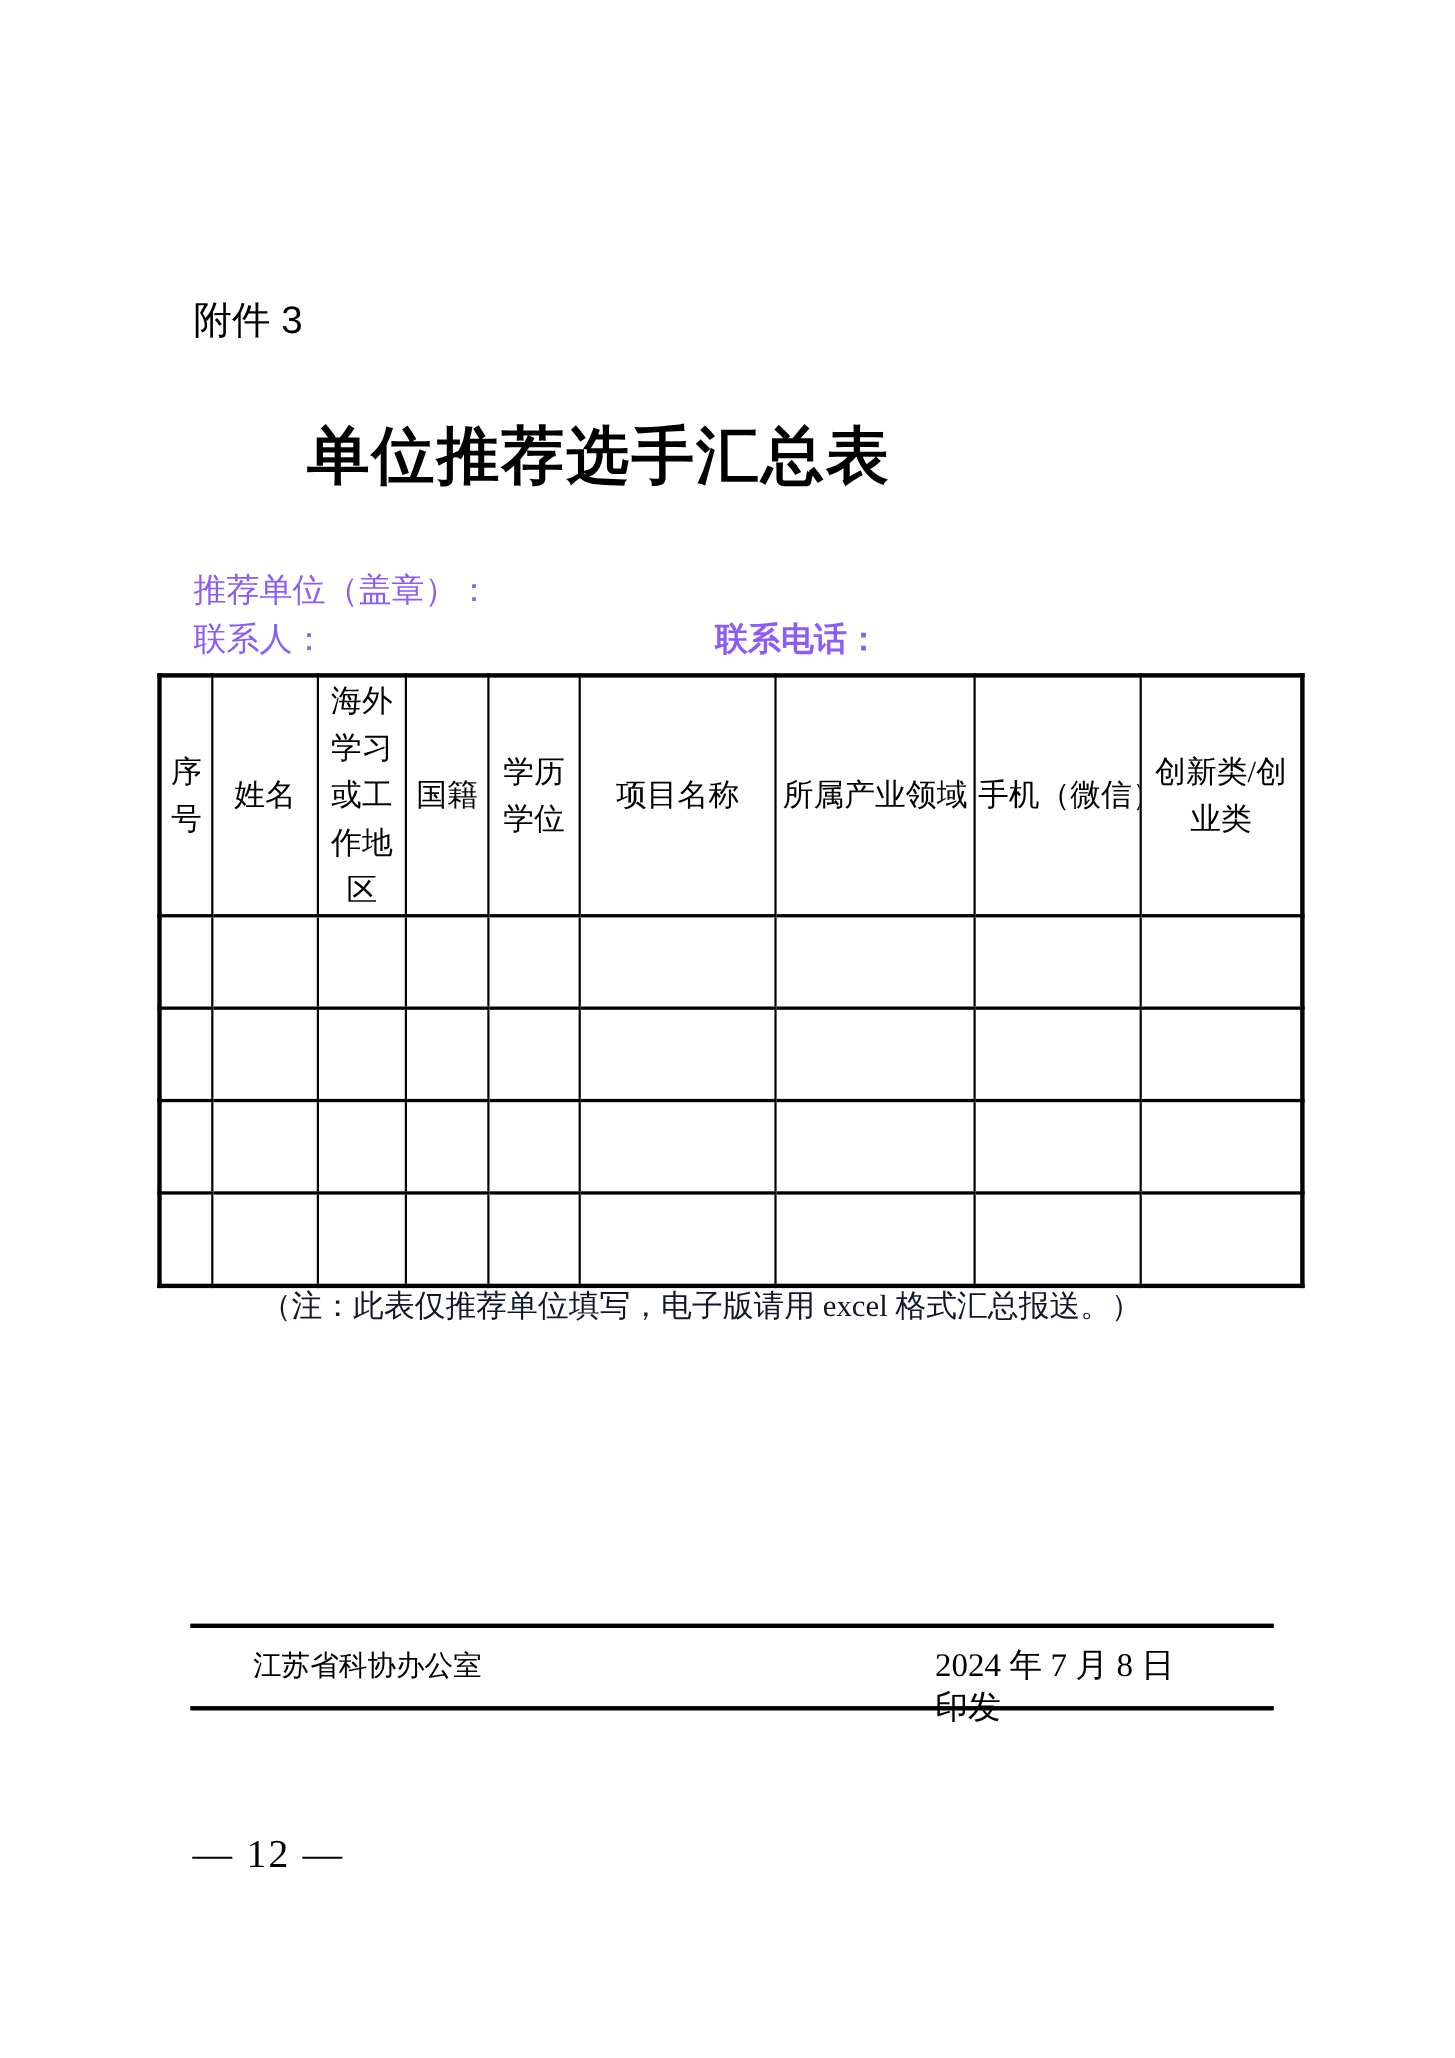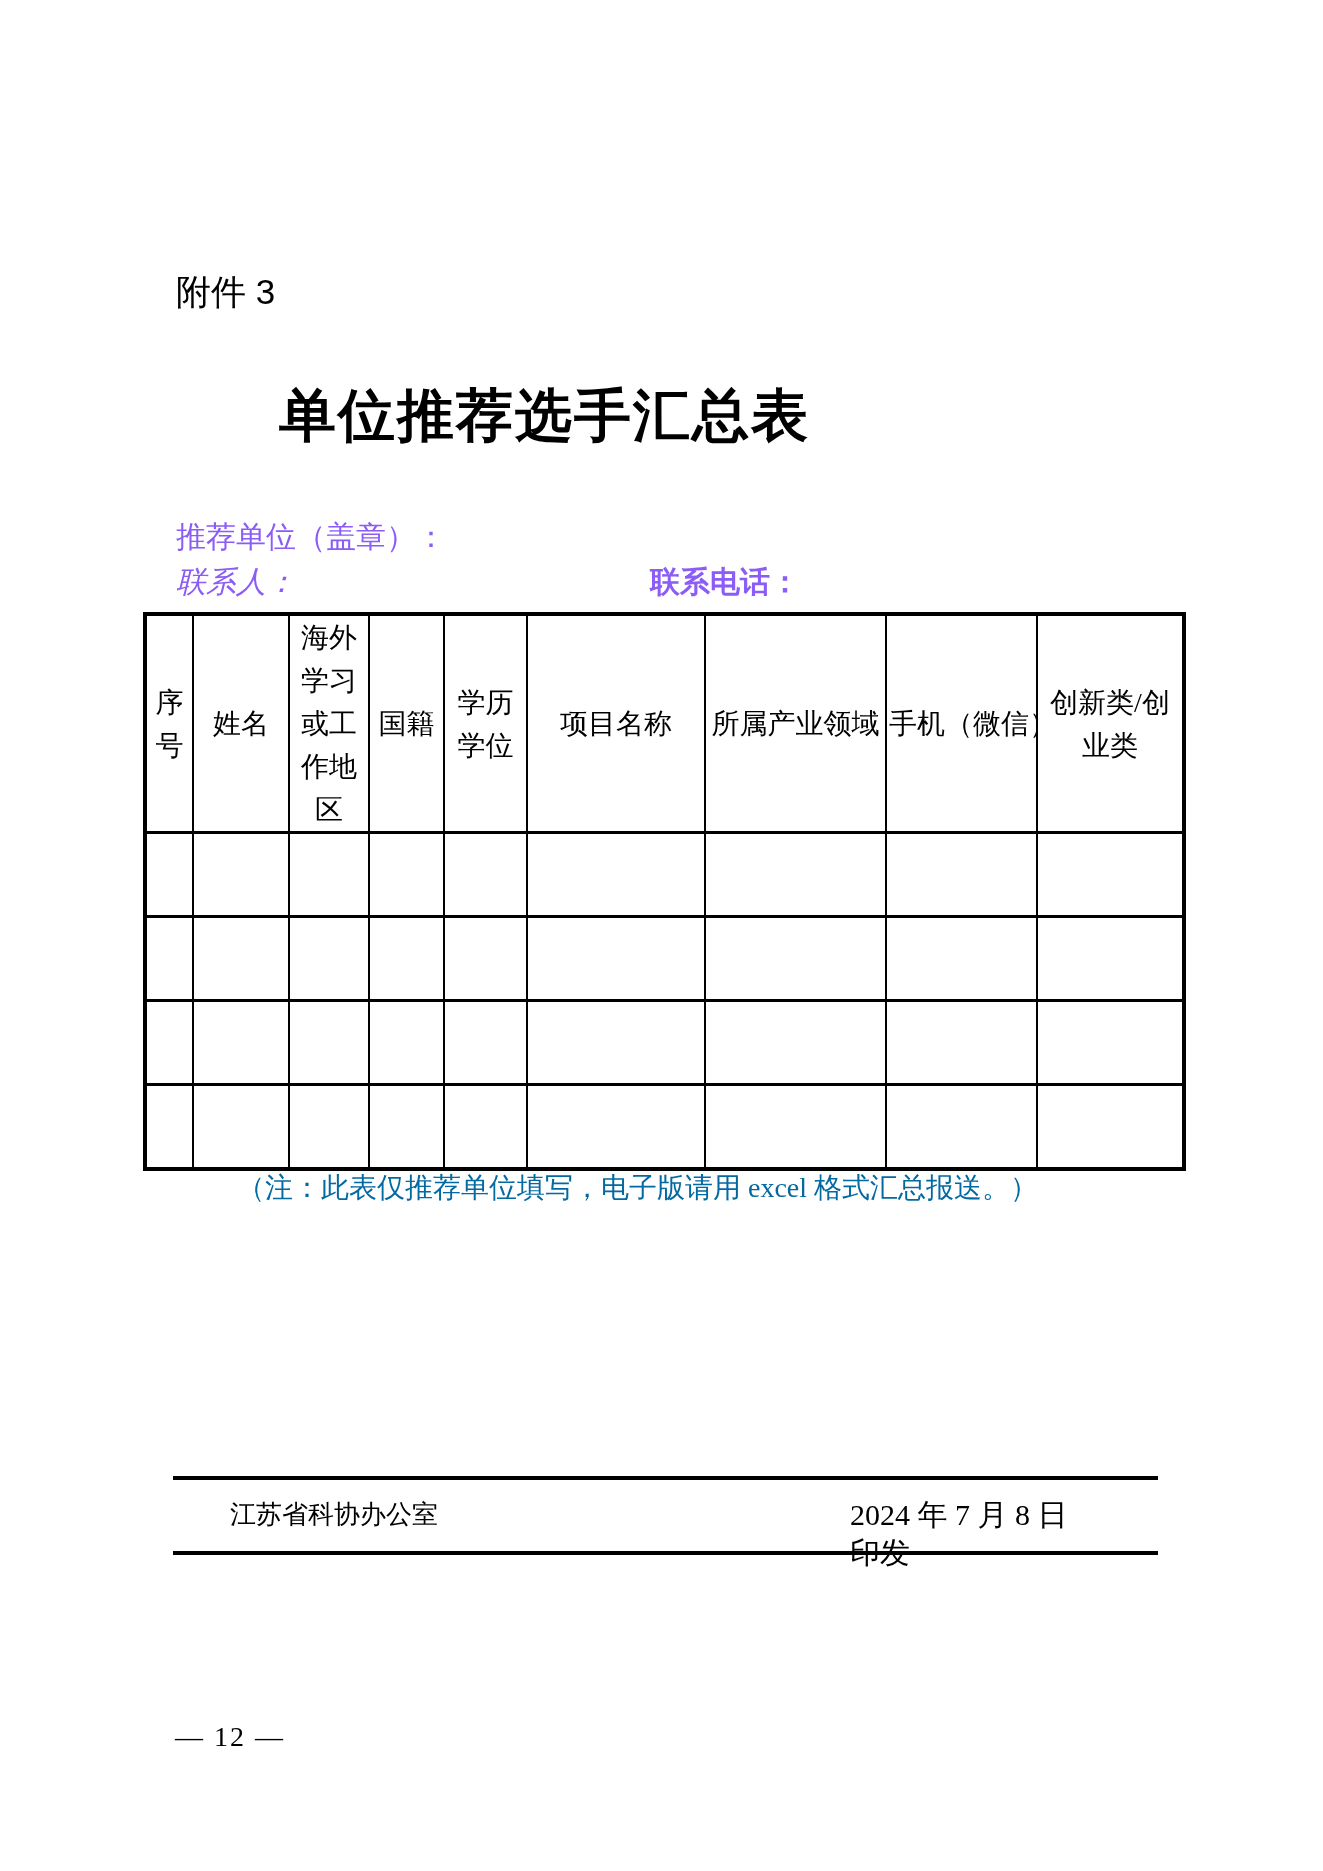--- a/index.html
+++ b/index.html
@@ -18,21 +18,21 @@
     font-size: 35px; line-height: 40px; color: #000;
   }
   .doc-title {
     position: absolute; left: 0; right: 0; top: 388px;
     text-align: center;
     font-size: 57px; font-weight: bold; letter-spacing: 2px;
     line-height: 56px; color: #000;
   }
   .meta-line { position: absolute; font-size: 30px; line-height: 38px; color: #8b5cf6; }
   .unit-label   { left: 176px; top: 518px; }
-  .person-label { left: 176px; top: 563px; font-style: italic; }
+  .person-label { left: 176px; top: 563px; }
   .phone-label  { left: 650px; top: 563px; font-weight: bold; }
 
   table.summary {
     position: absolute; left: 143px; top: 612px;
     width: 1039px; table-layout: fixed;
     border-collapse: collapse;
     border: 4px solid #000;
     font-size: 28px; color: #000;
   }
   table.summary th, table.summary td {
@@ -46,32 +46,32 @@
   table.summary thead tr { height: 171px; }
   table.summary tbody tr { height: 84px; }
   table.summary th { line-height: 43px; white-space: nowrap; }
   table.summary th:nth-child(1),
   table.summary th:nth-child(3),
   table.summary th:nth-child(5),
   table.summary th:nth-child(9) { white-space: normal; word-break: break-all; }
 
   .note {
     position: absolute; left: 237px; top: 1170px;
-    font-size: 28px; line-height: 36px; color: #0369a1;
+    font-size: 28px; line-height: 36px; color: #0f172a;
   }
 
   .footer-rule { position: absolute; left: 173px; width: 985px; height: 4px; background: #000; }
   .footer-rule.top { top: 1476px; }
   .footer-rule.bottom { top: 1551px; }
   .footer-issuer { position: absolute; left: 230px; top: 1496px; font-size: 26px; line-height: 38px; }
   .footer-date   { position: absolute; left: 805px; top: 1496px; font-size: 30px; line-height: 38px; margin-left: 45px; }
 
   .page-number {
-    position: absolute; left: 175px; top: 1720px;
-    font-size: 28px; line-height: 34px; letter-spacing: 2px;
+    position: absolute; left: 175px; top: 1668px;
+    font-size: 36px; line-height: 34px; letter-spacing: 2px;
   }
 </style>
 </head>
 <body>
 
 <div class="page">
 
   <div class="attachment">附件 3</div>
 
   <div class="doc-title">单位推荐选手汇总表</div>

